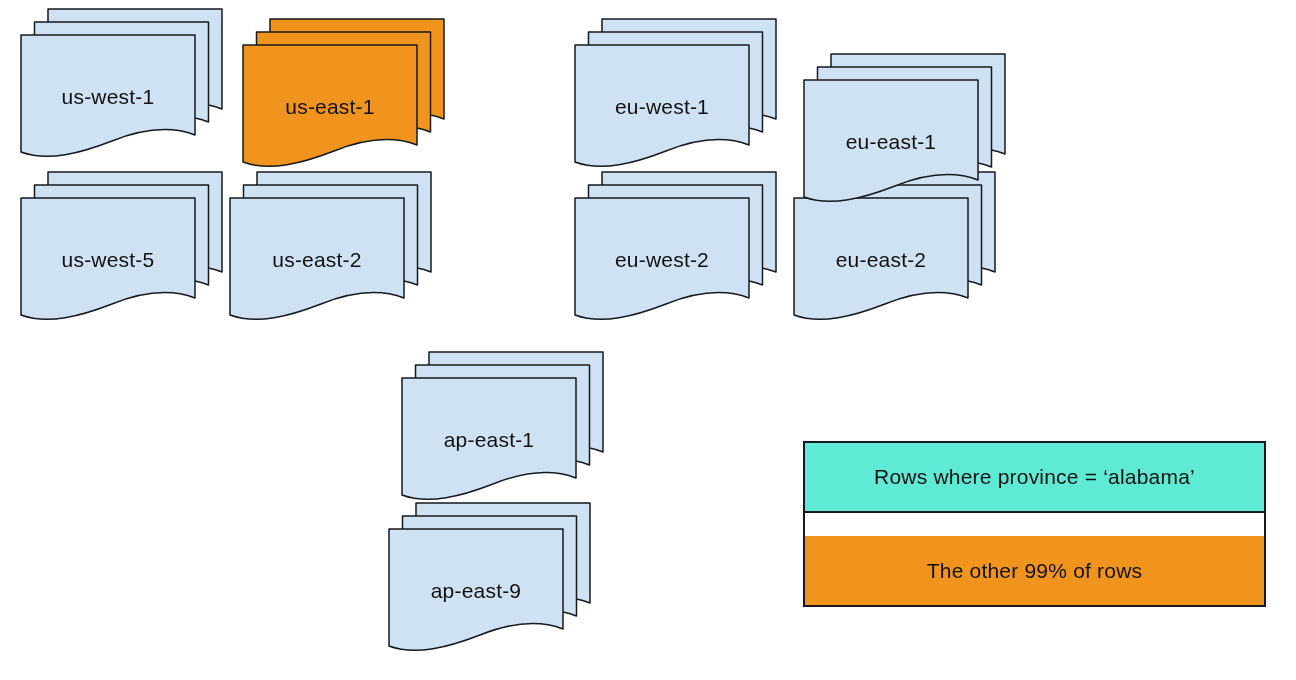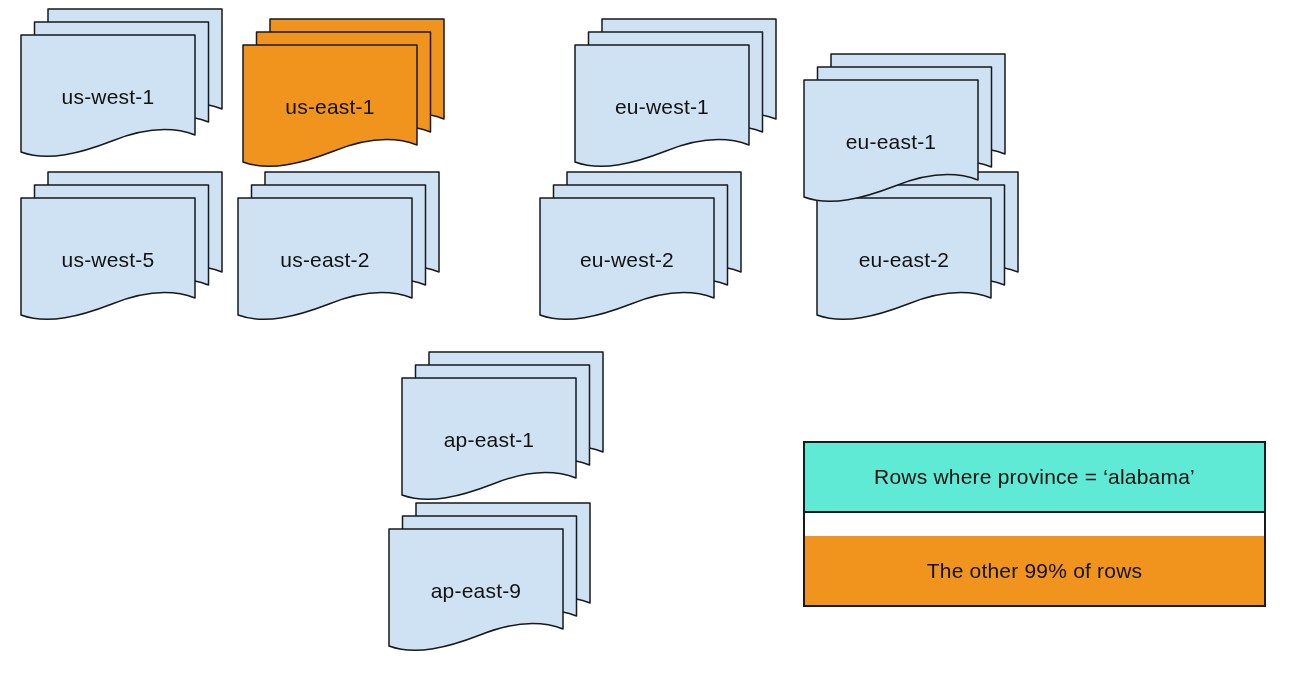--- a/index.html
+++ b/index.html
@@ -101,37 +101,37 @@
     <div class="stack-label">eu-east-1</div>
   </div>
       <div class="stack" style="left: 20px; top: 171px; z-index: 829;">
     <svg class="stack-svg" width="204" height="154" viewBox="0 0 204 154">
       <path class="doc doc-back" transform="translate(28,1)" d="M0,0 H174 V100 C148,90 121,94 91,106 C60,118 27,127 0,117 Z" fill="#CFE2F3" stroke="#16191d"></path>
       <path class="doc doc-mid" transform="translate(14.5,14)" d="M0,0 H174 V100 C148,90 121,94 91,106 C60,118 27,127 0,117 Z" fill="#CFE2F3" stroke="#16191d"></path>
       <path class="doc doc-front" transform="translate(1,27)" d="M0,0 H174 V100 C148,90 121,94 91,106 C60,118 27,127 0,117 Z" fill="#CFE2F3" stroke="#16191d"></path>
     </svg>
     <div class="stack-label">us-west-5</div>
   </div>
-      <div class="stack" style="left: 237px; top: 171px; z-index: 829;">
+      <div class="stack" style="left: 229px; top: 171px; z-index: 829;">
     <svg class="stack-svg" width="204" height="154" viewBox="0 0 204 154">
       <path class="doc doc-back" transform="translate(28,1)" d="M0,0 H174 V100 C148,90 121,94 91,106 C60,118 27,127 0,117 Z" fill="#CFE2F3" stroke="#16191d"></path>
       <path class="doc doc-mid" transform="translate(14.5,14)" d="M0,0 H174 V100 C148,90 121,94 91,106 C60,118 27,127 0,117 Z" fill="#CFE2F3" stroke="#16191d"></path>
       <path class="doc doc-front" transform="translate(1,27)" d="M0,0 H174 V100 C148,90 121,94 91,106 C60,118 27,127 0,117 Z" fill="#CFE2F3" stroke="#16191d"></path>
     </svg>
     <div class="stack-label">us-east-2</div>
   </div>
-      <div class="stack" style="left: 539px; top: 171px; z-index: 829; padding-left: 21px;">
+      <div class="stack" style="left: 574px; top: 171px; z-index: 829; padding-left: 21px;">
     <svg class="stack-svg" width="204" height="154" viewBox="0 0 204 154">
       <path class="doc doc-back" transform="translate(28,1)" d="M0,0 H174 V100 C148,90 121,94 91,106 C60,118 27,127 0,117 Z" fill="#CFE2F3" stroke="#16191d"></path>
       <path class="doc doc-mid" transform="translate(14.5,14)" d="M0,0 H174 V100 C148,90 121,94 91,106 C60,118 27,127 0,117 Z" fill="#CFE2F3" stroke="#16191d"></path>
       <path class="doc doc-front" transform="translate(1,27)" d="M0,0 H174 V100 C148,90 121,94 91,106 C60,118 27,127 0,117 Z" fill="#CFE2F3" stroke="#16191d"></path>
     </svg>
     <div class="stack-label">eu-west-2</div>
   </div>
-      <div class="stack" style="left: 816px; top: 171px; z-index: 829;">
+      <div class="stack" style="left: 793px; top: 171px; z-index: 829;">
     <svg class="stack-svg" width="204" height="154" viewBox="0 0 204 154">
       <path class="doc doc-back" transform="translate(28,1)" d="M0,0 H174 V100 C148,90 121,94 91,106 C60,118 27,127 0,117 Z" fill="#CFE2F3" stroke="#16191d"></path>
       <path class="doc doc-mid" transform="translate(14.5,14)" d="M0,0 H174 V100 C148,90 121,94 91,106 C60,118 27,127 0,117 Z" fill="#CFE2F3" stroke="#16191d"></path>
       <path class="doc doc-front" transform="translate(1,27)" d="M0,0 H174 V100 C148,90 121,94 91,106 C60,118 27,127 0,117 Z" fill="#CFE2F3" stroke="#16191d"></path>
     </svg>
     <div class="stack-label">eu-east-2</div>
   </div>
       <div class="stack" style="left: 401px; top: 351px; z-index: 649;">
     <svg class="stack-svg" width="204" height="154" viewBox="0 0 204 154">
       <path class="doc doc-back" transform="translate(28,1)" d="M0,0 H174 V100 C148,90 121,94 91,106 C60,118 27,127 0,117 Z" fill="#CFE2F3" stroke="#16191d"></path>

